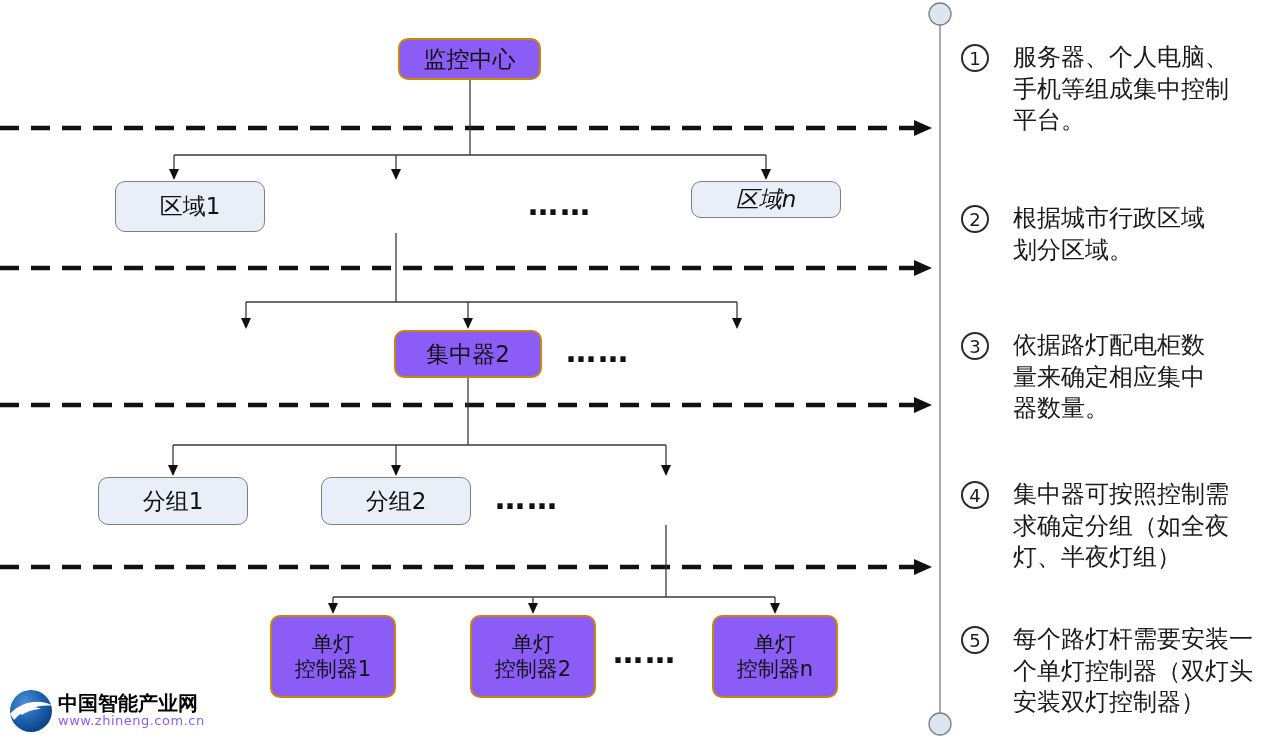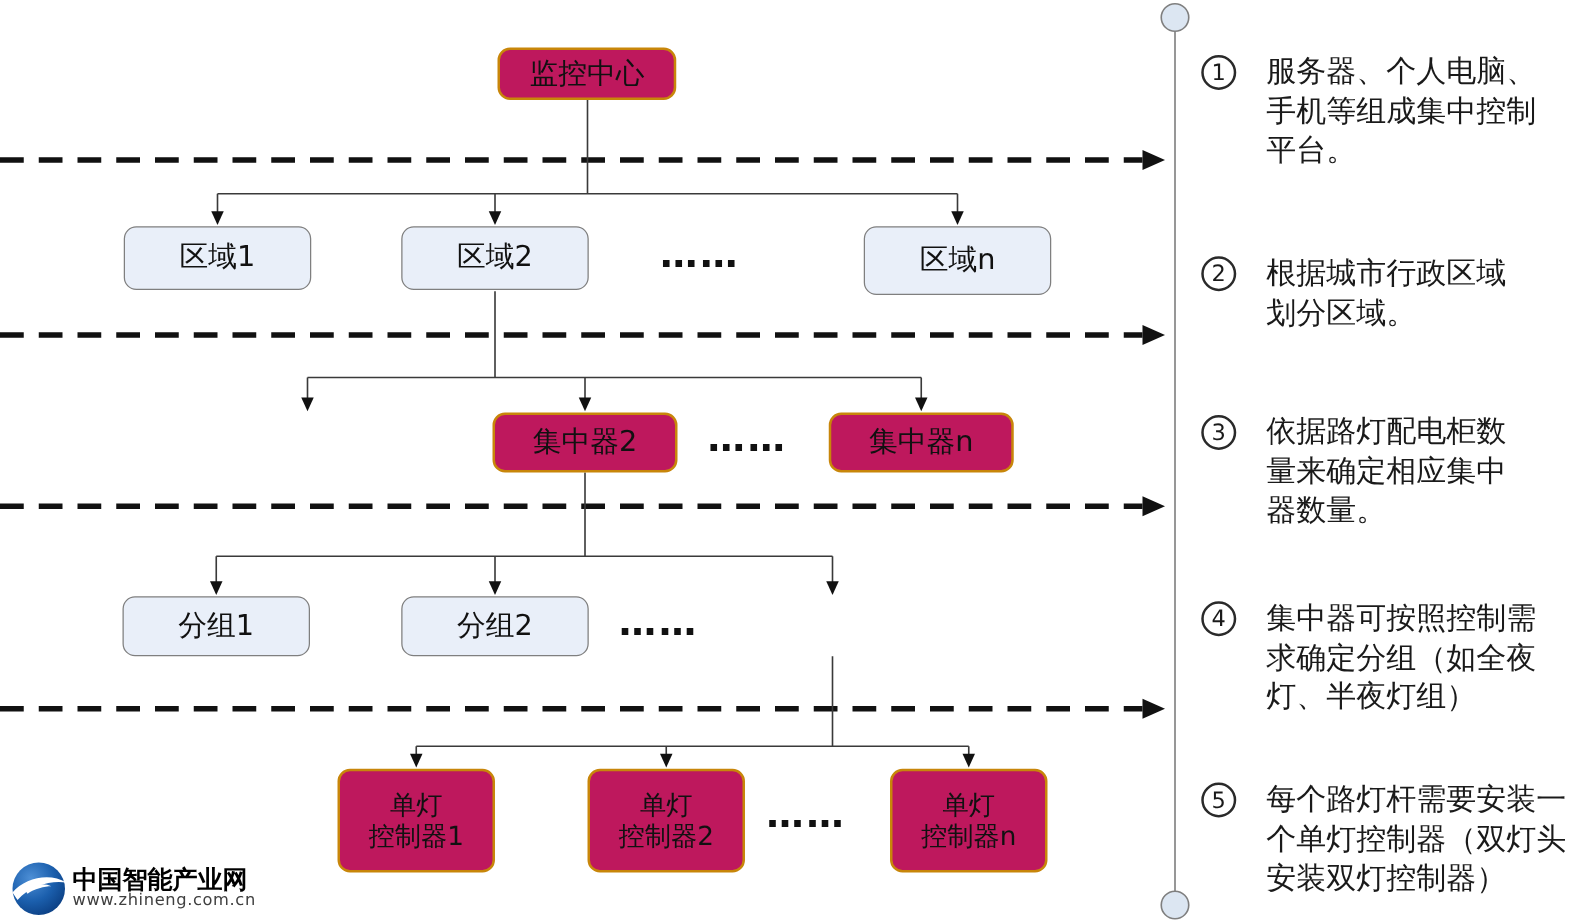--- a/index.html
+++ b/index.html
@@ -23,21 +23,21 @@
     align-items: center;
     justify-content: center;
     text-align: center;
     border-radius: 10px;
     font-size: 23px;
     color: #111;
     line-height: 1.15;
     white-space: pre-line;
   }
   .node.orange {
-    background: #be185d;
+    background: #8b5cf6;
     border: 2px solid #C8860A;
   }
   .node.light {
     background: #E9EFF9;
     border: 1px solid #7F7F7F;
   }
   .node.small { font-size: 21px; }
   .dots {
     position: absolute;
     transform: translate(-50%, -58%);
@@ -81,21 +81,21 @@
   .logo .mark { width: 46px; height: 46px; }
   .logo .words { margin-left: 4px; }
   .logo .title {
     font-size: 20px;
     font-weight: bold;
     color: #000000;
     line-height: 1.05;
   }
   .logo .url {
     font-size: 13px;
-    color: #404040;
+    color: #8b5cf6;
     letter-spacing: 0.5px;
     line-height: 1.1;
   }
 </style>
 </head>
 <body>
 
 <div class="canvas">
 
   <svg class="layer" xmlns="http://www.w3.org/2000/svg" viewBox="0 0 1269 738">
@@ -156,28 +156,26 @@
 
     <g>
       <line x1="940" y1="25" x2="940" y2="713" stroke="#7F7F7F" stroke-width="1.3"></line>
       <circle cx="940" cy="14" r="11" fill="#DCE6F2" stroke="#7F7F7F" stroke-width="1.3"></circle>
       <circle cx="940" cy="724" r="11" fill="#DCE6F2" stroke="#7F7F7F" stroke-width="1.3"></circle>
     </g>
   </svg>
 
   <div class="node orange" style="left:398px; top:38px; width:143px; height:42px;">监控中心</div>
 
-  <div class="node light" style="left:99px;  top:181px; width:150px; height:51px;">区域1</div>
-  <div class="node light" style="left:321px; top:181px; width:150px; height:51px;">区域2</div>
+  <div class="node light" style="left:115px;  top:181px; width:150px; height:51px;">区域1</div>
   <div class="dots" style="left:560px; top:207px;">……</div>
-  <div class="node light" style="left:691px; top:181px; width:150px; height:55px;">区域n</div>
+  <div class="node light" style="left:691px; top:181px; width:150px; height:37px;font-style:italic;">区域n</div>
 
   <div class="node orange" style="left:394px; top:330px; width:148px; height:48px;">集中器2</div>
   <div class="dots" style="left:598px; top:354px;">……</div>
-  <div class="node orange" style="left:663px; top:330px; width:148px; height:48px;">集中器n</div>
 
   <div class="node light" style="left:98px;  top:477px; width:150px; height:48px;">分组1</div>
   <div class="node light" style="left:321px; top:477px; width:150px; height:48px;">分组2</div>
   <div class="dots" style="left:527px; top:501px;">……</div>
 
   <div class="node orange small" style="left:270px; top:615px; width:126px; height:83px;">单灯
 控制器1</div>
   <div class="node orange small" style="left:470px; top:615px; width:126px; height:83px;">单灯
 控制器2</div>
   <div class="dots" style="left:645px; top:655px;">……</div>

